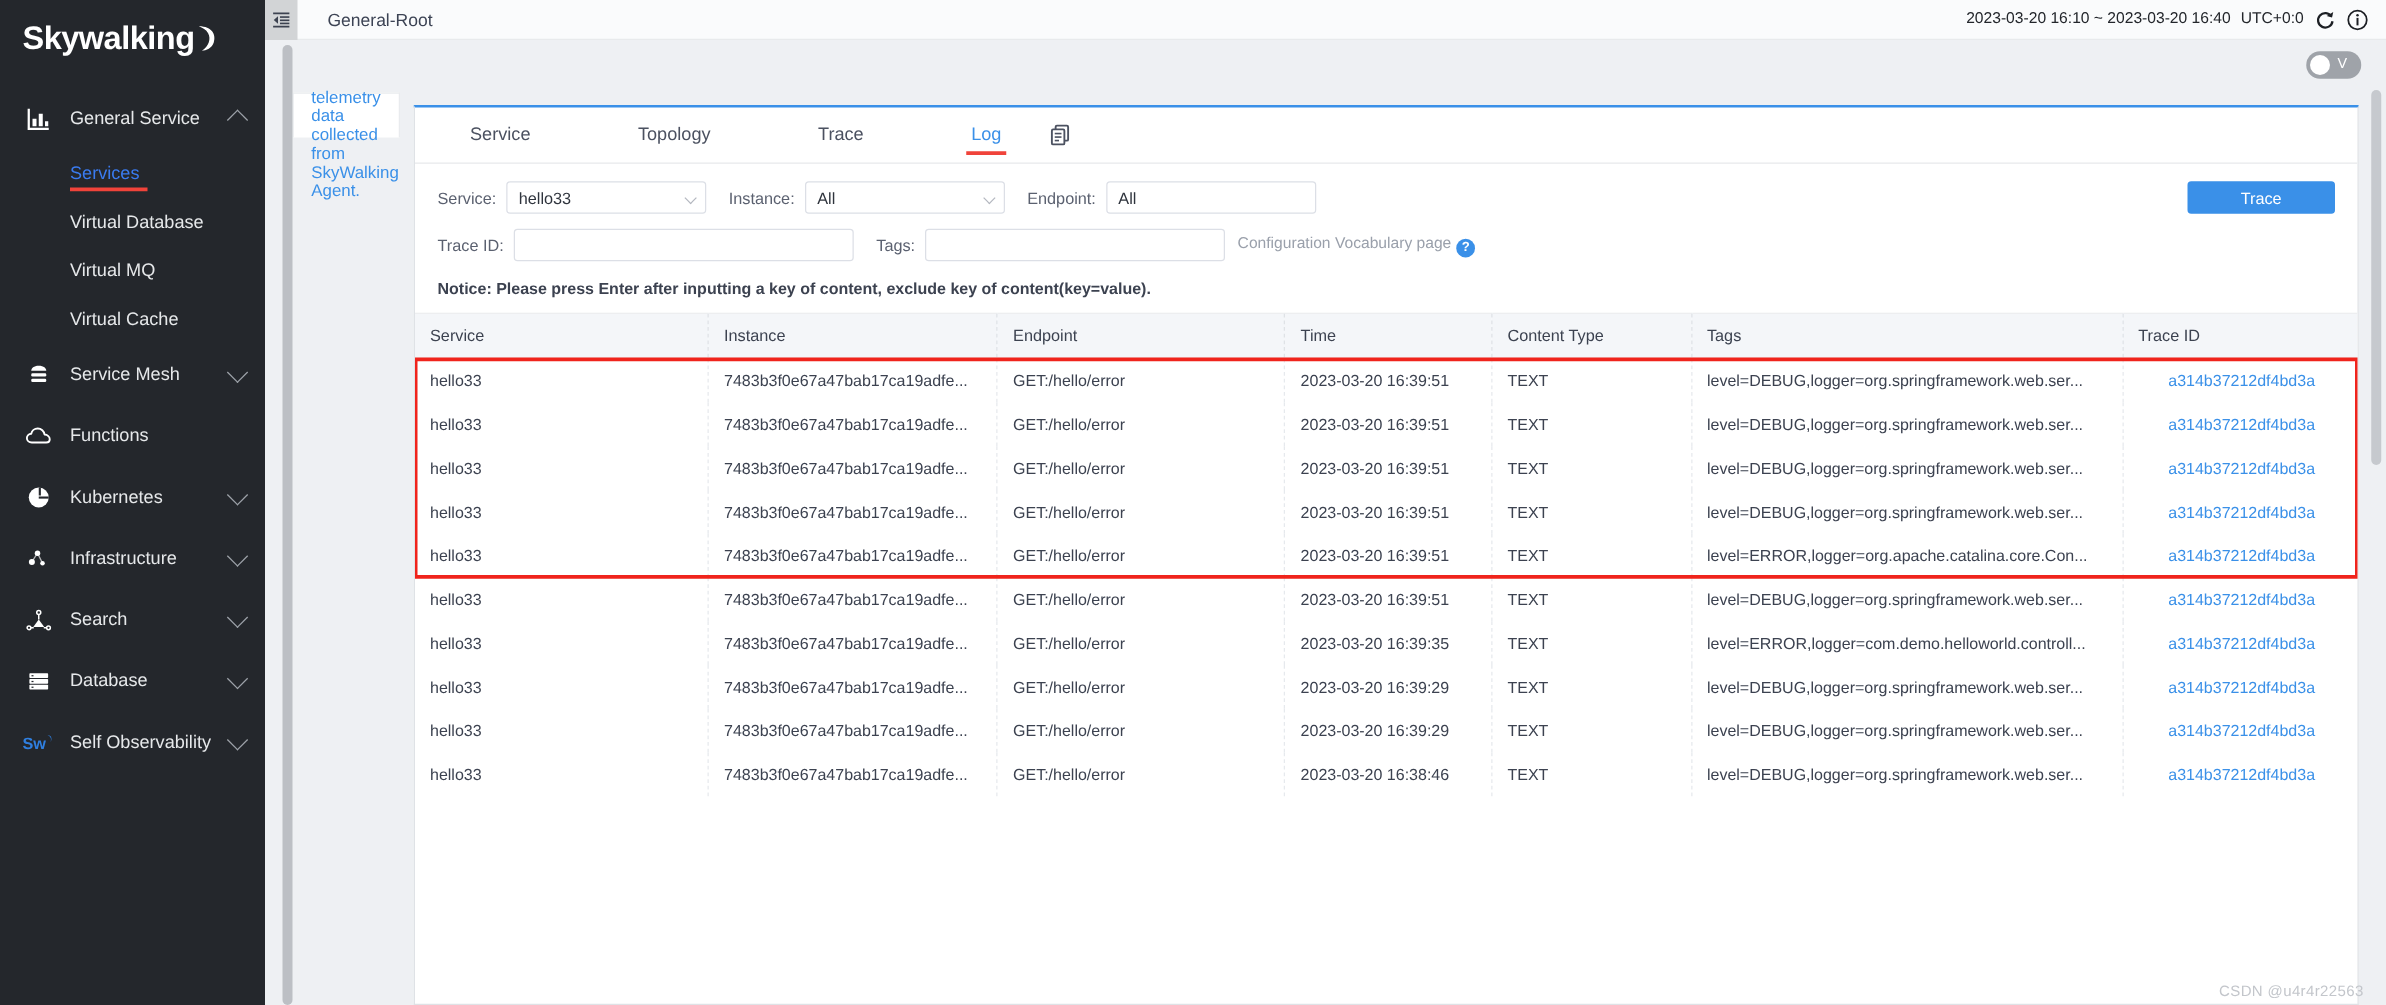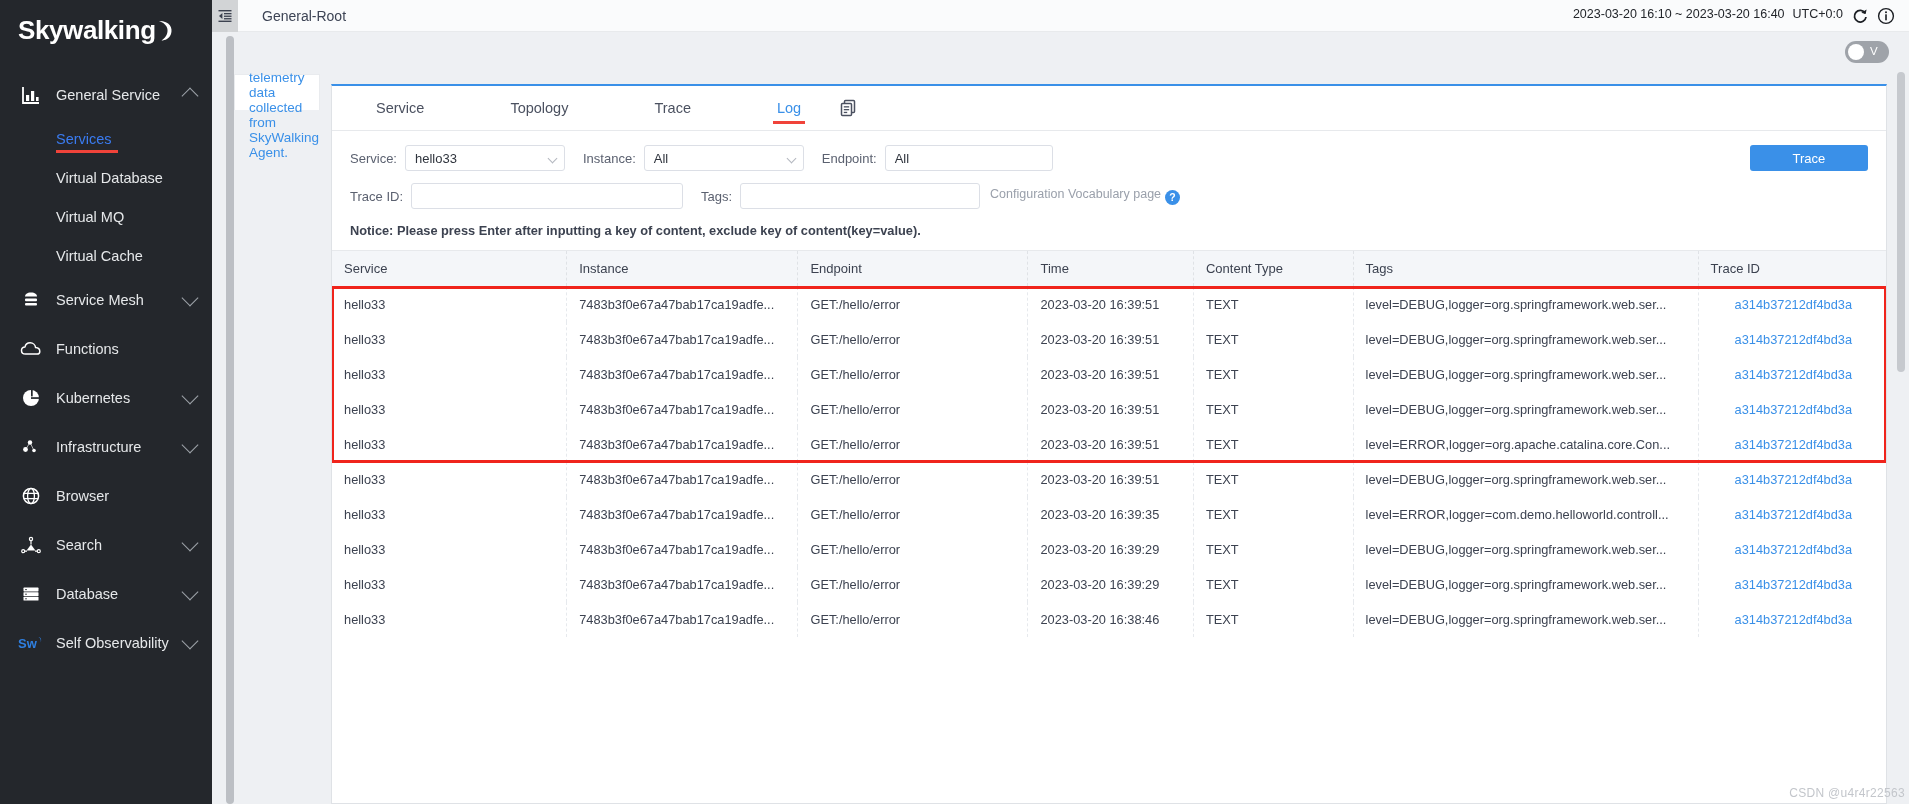--- a/index.html
+++ b/index.html
@@ -221,21 +221,21 @@
   }
   .left-gutter {
     position: absolute; left: 212px; top: 32px; bottom: 0; width: 22px;
     background: #eef0f3;
   }
   .gutter-thumb {
     position: absolute; left: 226px; top: 36px; width: 8px; height: 768px;
     background: #bcbfc4; border-radius: 4px; z-index: 4;
   }
   .watermark {
-    position: absolute; right: 4px; bottom: 4px;
+    position: absolute; right: 18px; bottom: 4px;
     font-size: 12px; color: #c3c6cb; letter-spacing: .3px;
     z-index: 9; white-space: nowrap;
   }
 </style>
 </head>
 <body>
 
 <div class="app">
 
   <aside class="sidebar">
@@ -315,30 +315,20 @@
             <circle cx="9" cy="5.5" r="2.2" fill="#ffffff"></circle>
             <circle cx="4.5" cy="12.5" r="2.4" fill="#ffffff"></circle>
             <circle cx="13" cy="13.5" r="1.8" fill="#ffffff"></circle>
             <path d="M9 5.5 L4.5 12.5 M9 5.5 L13 13.5" stroke="#ffffff" stroke-width="1" opacity=".65"></path>
           </svg>
         </span>
         <span class="nav-label">Infrastructure</span>
         <span class="chev down"></span>
       </div>
 
-      <div class="nav-item">
-        <span class="nav-icon">
-          <svg width="20" height="20" viewBox="0 0 20 20">
-            <circle cx="10" cy="10" r="7.6" fill="none" stroke="#ffffff" stroke-width="1.5"></circle>
-            <ellipse cx="10" cy="10" rx="3.4" ry="7.6" fill="none" stroke="#ffffff" stroke-width="1.3"></ellipse>
-            <path d="M2.8 7.3 L17.2 7.3 M2.8 12.7 L17.2 12.7" stroke="#ffffff" stroke-width="1.3"></path>
-          </svg>
-        </span>
-        <span class="nav-label">Browser</span>
-      </div>
 
       <div class="nav-item">
         <span class="nav-icon">
           <svg width="22" height="20" viewBox="0 0 22 20">
             <circle cx="11" cy="4" r="1.6" fill="none" stroke="#ffffff" stroke-width="1.2"></circle>
             <path d="M11 5.6 L11 9.5" stroke="#ffffff" stroke-width="1.2"></path>
             <path d="M6.6 15.6 L11 9.5 L15.4 15.6 Z" fill="#ffffff"></path>
             <circle cx="3.2" cy="16.2" r="1.5" fill="none" stroke="#ffffff" stroke-width="1.2"></circle>
             <circle cx="18.8" cy="16.2" r="1.5" fill="none" stroke="#ffffff" stroke-width="1.2"></circle>
             <path d="M4.7 16.2 L7 16.2 M15 16.2 L17.3 16.2" stroke="#ffffff" stroke-width="1.2"></path>

